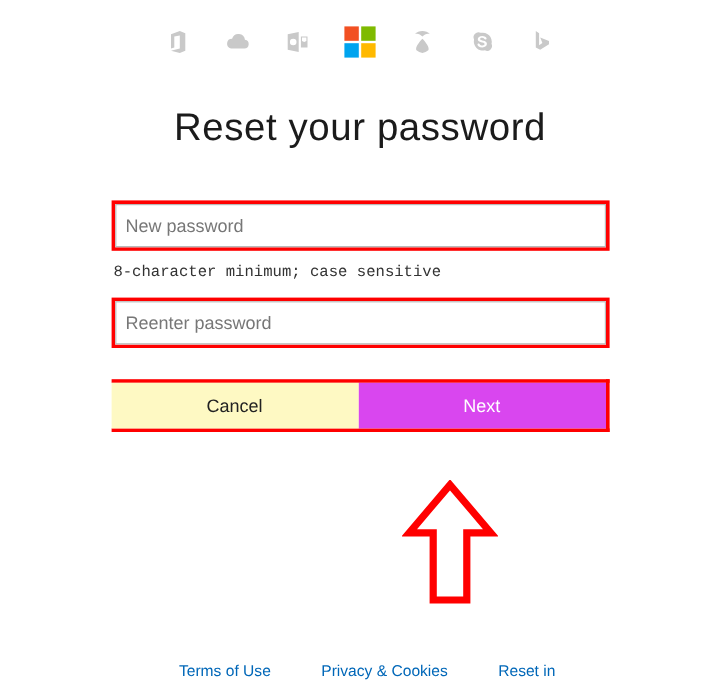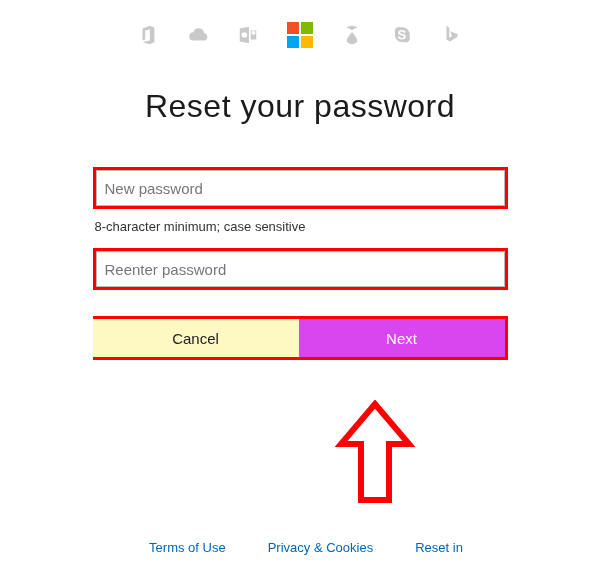--- a/index.html
+++ b/index.html
@@ -70,20 +70,21 @@
     border: 1px solid #b9b9b9;
     outline: none;
     background: #fff;
   }
   .text-input::placeholder { color: #777; }
 
   .hint {
     font-size: 13px;
     color: #333;
     margin: 0 0 14px 2px;
+    font-family: Liberation Mono, monospace;
   }
 
   .button-row {
     display: flex;
     margin-top: 26px;
     border: 3px solid #ff0000;   
     border-left: none;           
   }
   .btn {
     flex: 1;
@@ -101,21 +102,21 @@
     left: 335px;
     top: 400px;
     pointer-events: none;
   }
   .annotation-arrow svg { width: 80px; height: 110px; }
 
   
   .footer {
     position: absolute;
     left: 0; right: 0;
-    bottom: 14px;
+    bottom: 3px;
     text-align: center;
     margin-left: 12px;
   }
   .footer-links {
     display: flex;
     justify-content: center;
     gap: 42px;
     margin-bottom: 8px;
   }
   .footer-links a {

